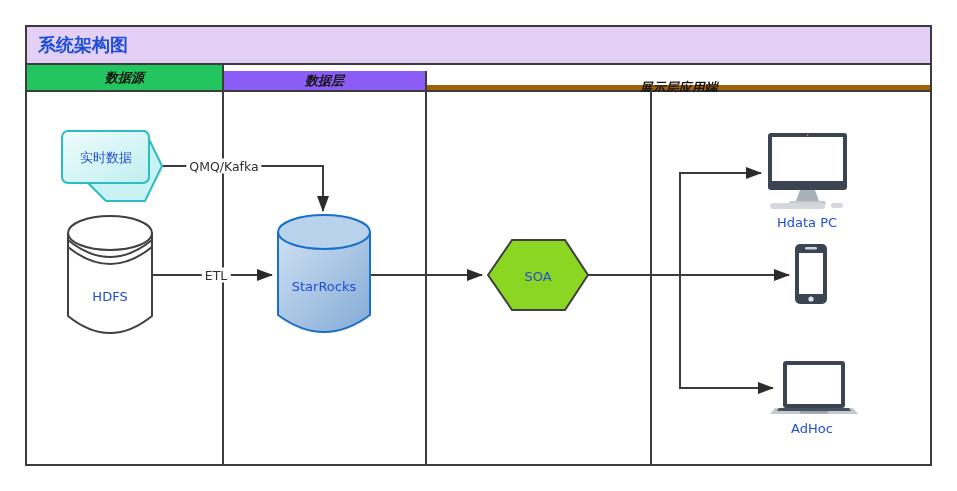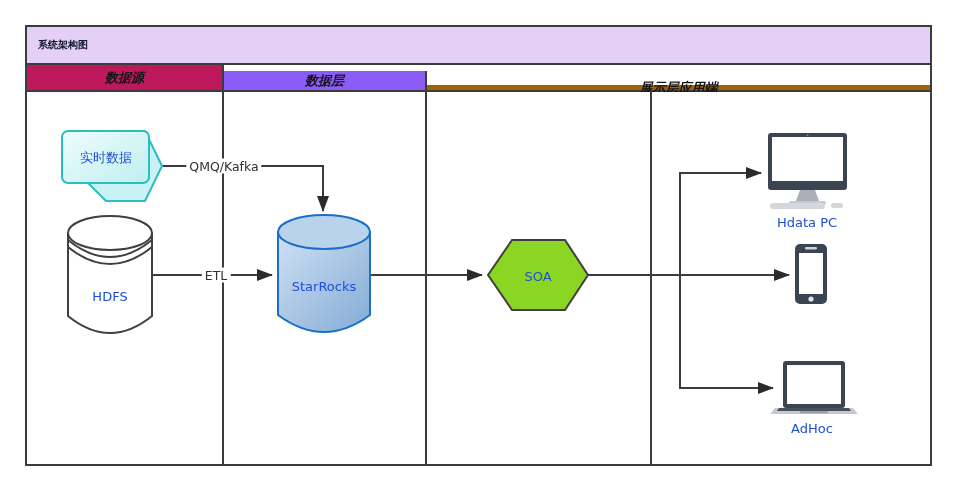--- a/index.html
+++ b/index.html
@@ -3,21 +3,21 @@
 <meta charset="utf-8">
 <style>
   html,body{margin:0;padding:0;background:#ffffff;}
   body{width:957px;height:491px;font-family:"DejaVu Sans","Liberation Sans",sans-serif;}
   .stage{position:relative;width:957px;height:491px;background:#ffffff;overflow:hidden;}
 
   .frame{position:absolute;left:25px;top:25px;width:907px;height:441px;
          border:2px solid #3c3c3c;box-sizing:border-box;background:#ffffff;}
   .title-bar{height:38px;border-bottom:2px solid #3c3c3c;box-sizing:border-box;
              display:flex;align-items:center;padding-left:11px;}
-  .title-bar .ttl{font-size:10px;font-weight:bold;color:#0f172a;}
+  .title-bar .ttl{font-size:18px;font-weight:bold;color:#1d4ed8;}
   .header-row{display:flex;height:27px;border-bottom:2px solid #3c3c3c;box-sizing:border-box;}
   .header-cell{display:flex;align-items:center;justify-content:center;
                font-size:13px;font-weight:bold;font-style:italic;color:#141414;
                border-right:2px solid #3c3c3c;box-sizing:border-box;}
   .header-cell.last{border-right:none;}
   .body-row{display:flex;height:372px;}
   .body-col{border-right:2px solid #3c3c3c;box-sizing:border-box;height:100%;background:#ffffff;}
   .body-col.last{border-right:none;}
   .w1{width:197px}.w2{width:203px}.w3{width:225px}.w4{width:282px;flex:1}
 
@@ -32,21 +32,21 @@
 </head>
 <body>
 
 <div class="stage">
 
   <div class="frame">
     <div class="title-bar" style="background: rgb(228, 208, 246);">
       <span class="ttl">系统架构图</span>
     </div>
     <div class="header-row">
-      <div class="header-cell w1" style="background: #be185d; font-family: Liberation Serif, serif;">
+      <div class="header-cell w1" style="background: #22c55e; font-family: Liberation Serif, serif;">
         <span>数据源</span>
       </div>
       <div class="header-cell w2" style="background: #8b5cf6; margin-top: 6px;">
         <span>数据层</span>
       </div>
       <div class="header-cell w4 last" style="background: #a16207; margin-top: 20px;">
         <span>展示层应用端</span>
       </div>
     </div>
     <div class="body-row">

